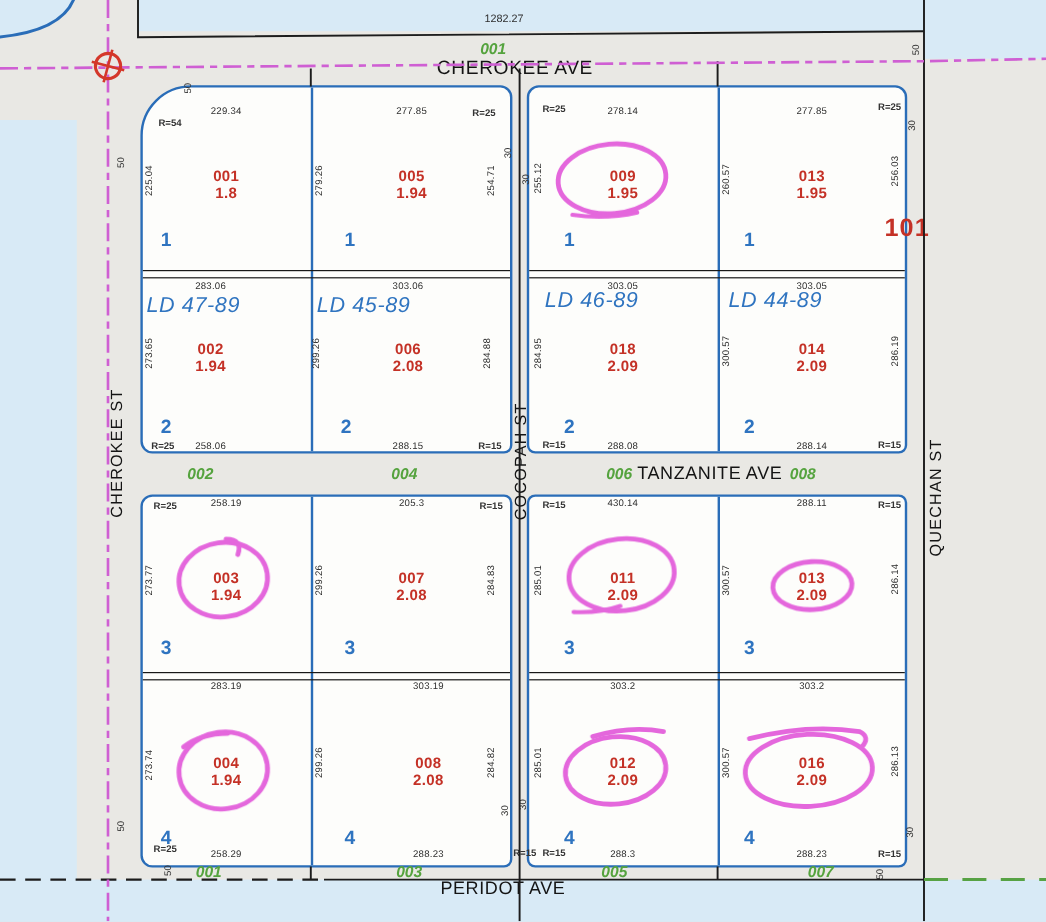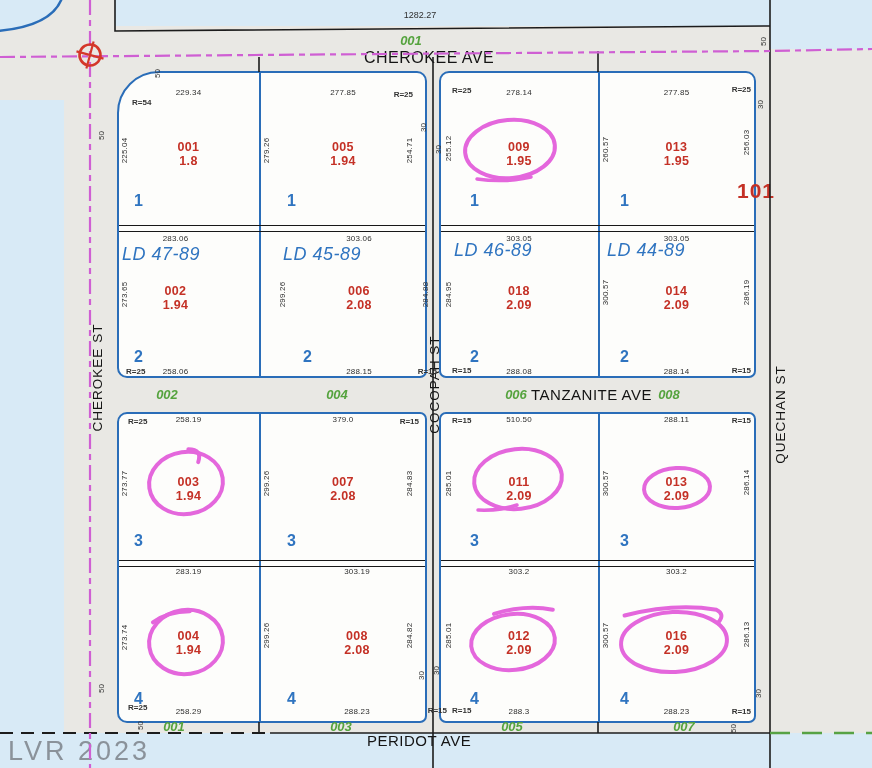--- a/index.html
+++ b/index.html
@@ -74,21 +74,20 @@
   <div class="grn" style="left:486px;top:387px">006</div>
   <div class="grn" style="left:639px;top:387px">008</div>
   <div class="grn" style="left:144px;top:719px">001</div>
   <div class="grn" style="left:311px;top:719px">003</div>
   <div class="grn" style="left:482px;top:719px">005</div>
   <div class="grn" style="left:654px;top:719px">007</div>
 
   <div class="lbl" style="left:395px;top:10px;width:50px;text-align:center;font-size:9px;color:#2e2e2e">1282.27</div>
   <div class="lbl" style="left:24px;top:8px;font-size:8px;font-weight:600;color:#333">R=54</div>
   <div class="lbl" id="parcel-101" style="left:737px;top:179px">101</div>
-  <div class="lbl" id="watermark" style="left:8px;top:736px">LVR 2023</div>
 
   <div class="mk" style="left:81px;top:131px">50</div>
   <div class="mk" style="left:81px;top:684px">50</div>
   <div class="mk" style="left:137px;top:69px">50</div>
   <div class="mk" style="left:743px;top:37px">50</div>
   <div class="mk" style="left:120px;top:721px">50</div>
   <div class="mk" style="left:713px;top:724px">50</div>
   <div class="mk" style="left:403px;top:123px">30</div>
   <div class="mk" style="left:418px;top:145px">30</div>
   <div class="mk" style="left:740px;top:100px">30</div>
@@ -144,21 +143,21 @@
     <span class="ld" style="left:4px;top:12px">LD 47-89</span>
     <span class="d v" style="left:-29px;top:58px">273.65</span>
     <span class="d db">258.06</span>
     <span class="r" style="left:8px;bottom:2px">R=25</span>
     <div class="num">
         <span>002</span>
         <span>1.94</span>
       </div>
     <span class="blkno" style="left:16px;bottom:12px">2</span>
   </div>
-  <div class="lot r2 c2" style="left:275px;top:232px;width:168px;height:146px">
+  <div class="lot r2 c2" style="left:256px;top:232px;width:168px;height:146px">
     <span class="d dt">303.06</span>
     <span class="ld" style="left:8px;top:12px">LD 45-89</span>
     <span class="d v" style="left:-28px;top:58px">299.26</span>
     <span class="d v" style="left:115px;top:58px">284.88</span>
     <span class="d db">288.15</span>
     <span class="r" style="right:6px;bottom:2px">R=15</span>
     <div class="num">
         <span>006</span>
         <span>2.08</span>
       </div>
@@ -194,32 +193,32 @@
     <span class="d dt">258.19</span>
     <span class="d v" style="left:-29px;top:66px">273.77</span>
     <span class="r" style="left:10px;top:4px">R=25</span>
     <div class="num">
         <span>003</span>
         <span>1.94</span>
       </div>
     <span class="blkno" style="left:16px;bottom:12px">3</span>
   </div>
   <div class="lot r3 c2" style="left:259px;top:413px;width:168px;height:149px">
-    <span class="d dt">379.0</span>
+    <span class="d dt">205.3</span>
     <span class="d v" style="left:-28px;top:66px">299.26</span>
     <span class="d v" style="left:115px;top:66px">284.83</span>
     <span class="r" style="right:8px;top:4px">R=15</span>
     <div class="num">
         <span>007</span>
         <span>2.08</span>
       </div>
     <span class="blkno" style="left:28px;bottom:12px">3</span>
   </div>
   <div class="lot r3 c3" style="left:440px;top:413px;width:158px;height:149px">
-    <span class="d dt">510.50</span>
+    <span class="d dt">430.14</span>
     <span class="d v" style="left:-27px;top:66px">285.01</span>
     <span class="r" style="left:12px;top:3px">R=15</span>
     <div class="num">
         <span>011</span>
         <span>2.09</span>
       </div>
     <span class="blkno" style="left:30px;bottom:12px">3</span>
   </div>
   <div class="lot r3 c4" style="left:598px;top:413px;width:157px;height:149px">
     <span class="d dt">288.11</span>

